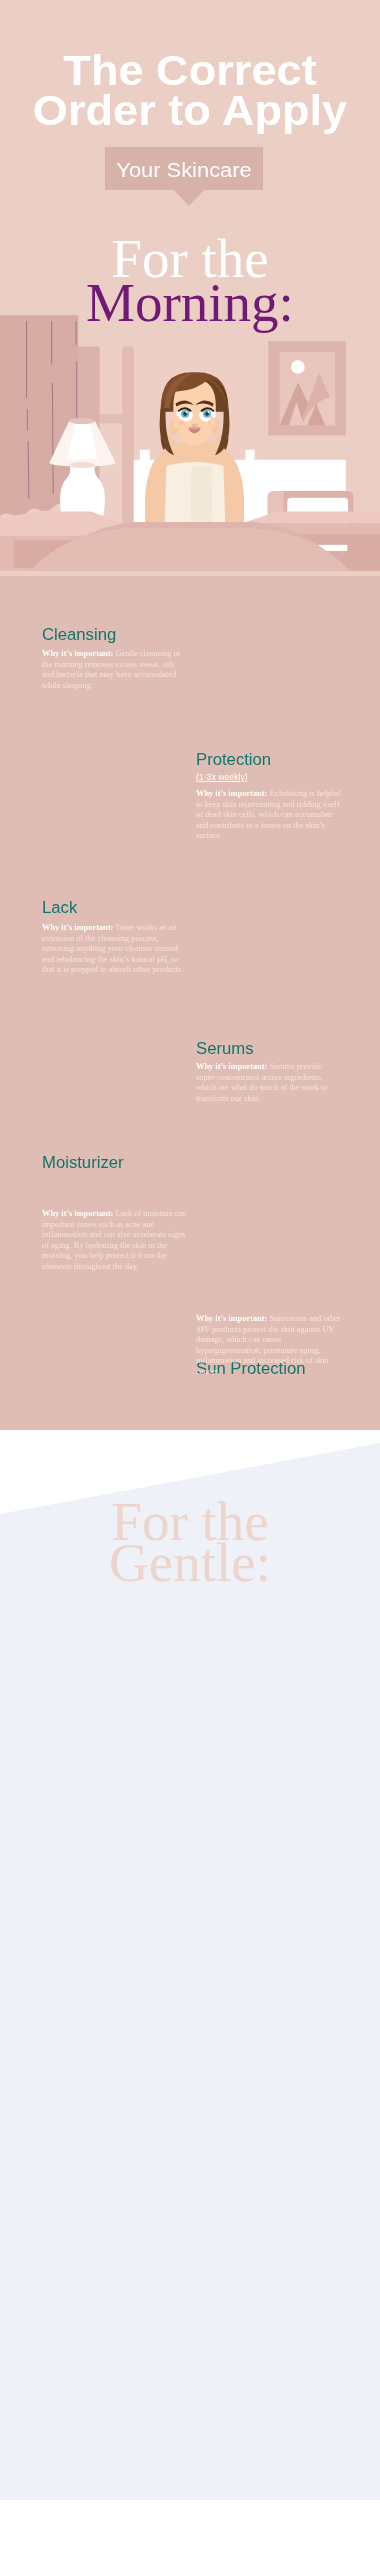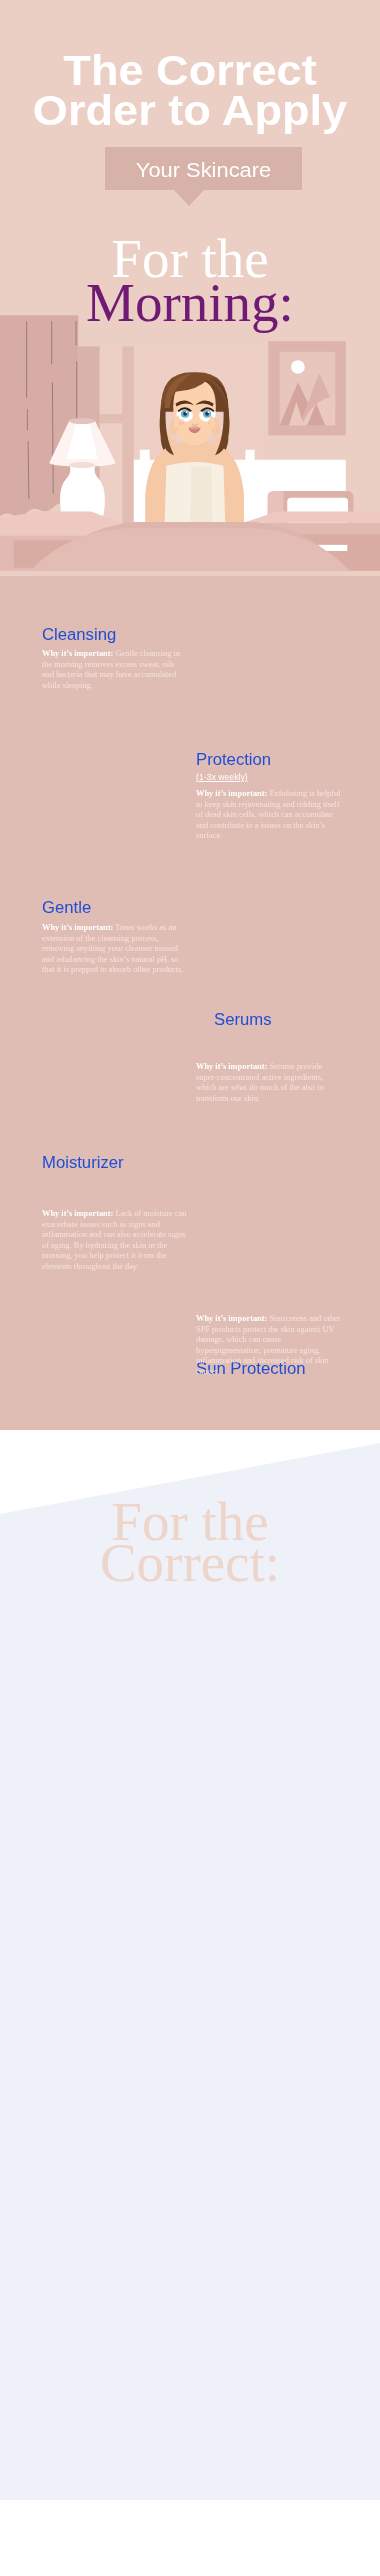--- a/index.html
+++ b/index.html
@@ -11,40 +11,40 @@
   
   #morning-bg{left:0;top:0;width:380px;height:1515px;background:#e0bdb4;
      clip-path:polygon(0 0,380px 0,380px 1443px,0 1514px);}
   #morning-top{position:absolute;left:0;top:0;width:380px;height:576px;background:#ebcfc5;}
 
   .title-line{position:absolute;width:380px;text-align:center;color:#ffffff;
      font-weight:700;font-size:42px;line-height:42px;transform:scaleX(1.075);}
   #title1{top:50px;}
   #title2{top:90px;}
 
-  #badge{position:absolute;left:105px;top:147px;width:197px;height:43px;background:#d7b2a9;}
+  #badge{position:absolute;left:105px;top:147px;width:158px;height:43px;background:#d7b2a9;}
   #badge span{display:block;text-align:center;color:#ffffff;font-size:20.5px;line-height:45px;
      transform:scaleX(1.067);}
   #badge-tip{position:absolute;left:173px;top:189px;width:0;height:0;
      border-left:16.7px solid transparent;border-right:16.7px solid transparent;
      border-top:17.5px solid #d7b2a9;}
 
   .serif-head{position:absolute;width:380px;text-align:center;
      font-family:"Liberation Serif",serif;font-weight:400;font-size:55px;line-height:55px;}
   #mh1{top:231px;color:#ffffff;}
   #mh2{top:275px;color:#701a75;}
   #eh1{top:1494px;color:#eed5cc;}
   #eh2{top:1535px;color:#eed5cc;}
 
   
   .tb{position:absolute;width:146px;}
   .tb .st{font-size:16.7px;line-height:16.7px;font-weight:400;}
   .tb .ss{font-size:8.7px;line-height:10px;margin-top:3px;text-decoration:underline;}
   .tb .sb{font-family:"Liberation Serif",serif;font-size:8.4px;line-height:10.6px;text-align:left;}
-  .m .st{color:#1d4ed8;}
+  .m .st{color:#0f766e;}
   .m .ss{color:#ffffff;}
   .m .sb{color:#f7e3db;}
   .m .sb b{color:#ffffff;font-weight:700;}
 
   
   #evening-bg{position:absolute;left:0;top:1430px;width:380px;height:1070px;background:#eef1f8;}
   #white-wedge{position:absolute;left:0;top:1430px;width:380px;height:91px;background:#ffffff;
      clip-path:polygon(0 84px,380px 13px,380px 0,0 0);}
   #footer{position:absolute;left:0;top:2500px;width:380px;height:76px;background:#ffffff;}
 </style>
@@ -186,45 +186,45 @@
   <div class="sb"><b>Why it’s important:</b><span> Gentle cleansing in the morning removes excess sweat, oils and bacteria that may have accumulated while sleeping.</span></div>
 </div>
 <div class="tb m" style="left:196px;top:752px;">
   <div class="st">Protection</div>
   <div class="ss">(1-3x weekly)</div>
 </div>
 <div class="tb m" style="left:196px;top:789px;">
   <div class="sb"><b>Why it’s important:</b><span> Exfoliating is helpful to keep skin rejuvenating and ridding itself of dead skin cells, which can accumulate and contribute to a issues on the skin’s surface.</span></div>
 </div>
 <div class="tb m" style="left:42px;top:900px;">
-  <div class="st">Gentle</div>
+  <div class="st">Lack</div>
   <div class="ss"></div>
 </div>
 <div class="tb m" style="left:42px;top:923px;">
   <div class="sb"><b>Why it’s important:</b><span> Toner works as an extension of the cleansing process, removing anything your cleanser missed and rebalancing the skin’s natural pH, so that it is prepped to absorb other products.</span></div>
 </div>
-<div class="tb m" style="left:196px;top:1012px;margin-left:18px;">
+<div class="tb m" style="left:196px;top:1041px;">
   <div class="st">Serums</div>
   <div class="ss"></div>
 </div>
 <div class="tb m" style="left:196px;top:1062px;">
-  <div class="sb"><b>Why it’s important:</b><span> Serums provide super-concentrated active ingredients, which are what do much of the also to transform our skin.</span></div>
+  <div class="sb"><b>Why it’s important:</b><span> Serums provide super-concentrated active ingredients, which are what do much of the work to transform our skin.</span></div>
 </div>
 <div class="tb m" style="left:42px;top:1155px;">
   <div class="st">Moisturizer</div>
   <div class="ss"></div>
 </div>
 <div class="tb m" style="left:42px;top:1209px;">
-  <div class="sb"><b>Why it’s important:</b><span> Lack of moisture can exacerbate issues such as signs and inflammation and can also accelerate signs of aging. By hydrating the skin in the morning, you help protect it from the elements throughout the day.</span></div>
+  <div class="sb"><b>Why it’s important:</b><span> Lack of moisture can important issues such as acne and inflammation and can also accelerate signs of aging. By hydrating the skin in the morning, you help protect it from the elements throughout the day.</span></div>
 </div>
 <div class="tb m" style="left:196px;top:1350px;margin-top:11px;">
   <div class="st">Sun Protection</div>
   <div class="ss"></div>
 </div>
 <div class="tb m" style="left:196px;top:1314px;">
   <div class="sb"><b>Why it’s important:</b><span> Sunscreens and other SPF products protect the skin against UV damage, which can cause hyperpigmentation, premature aging, inflammation and increased risk of skin cancer.</span></div>
 </div>
 <div id="evening-bg"></div>
 <div id="white-wedge"></div>
 <div class="serif-head" id="eh1">For the</div>
-<div class="serif-head" id="eh2">Correct:</div>
+<div class="serif-head" id="eh2">Gentle:</div>
 <div id="footer"></div>
 
 
 </body></html>

